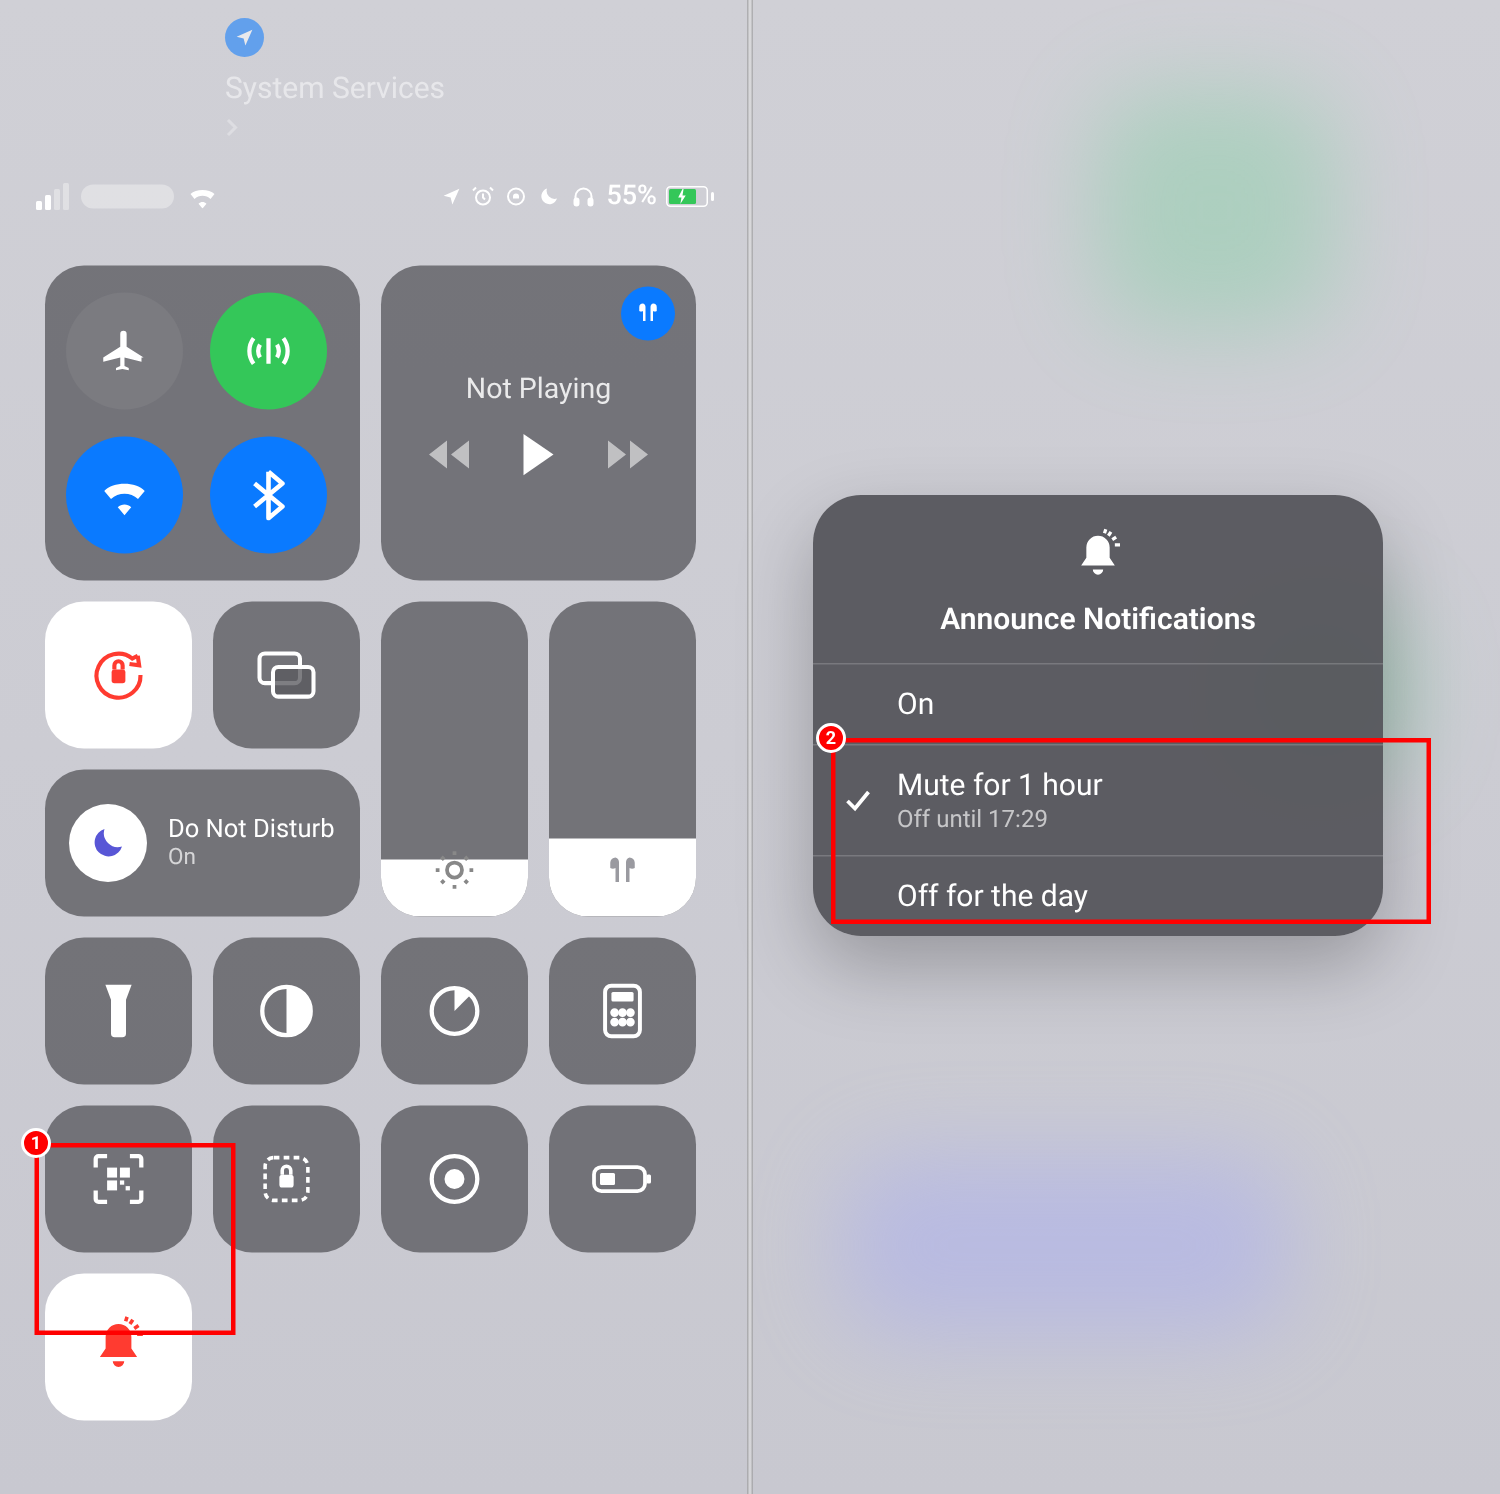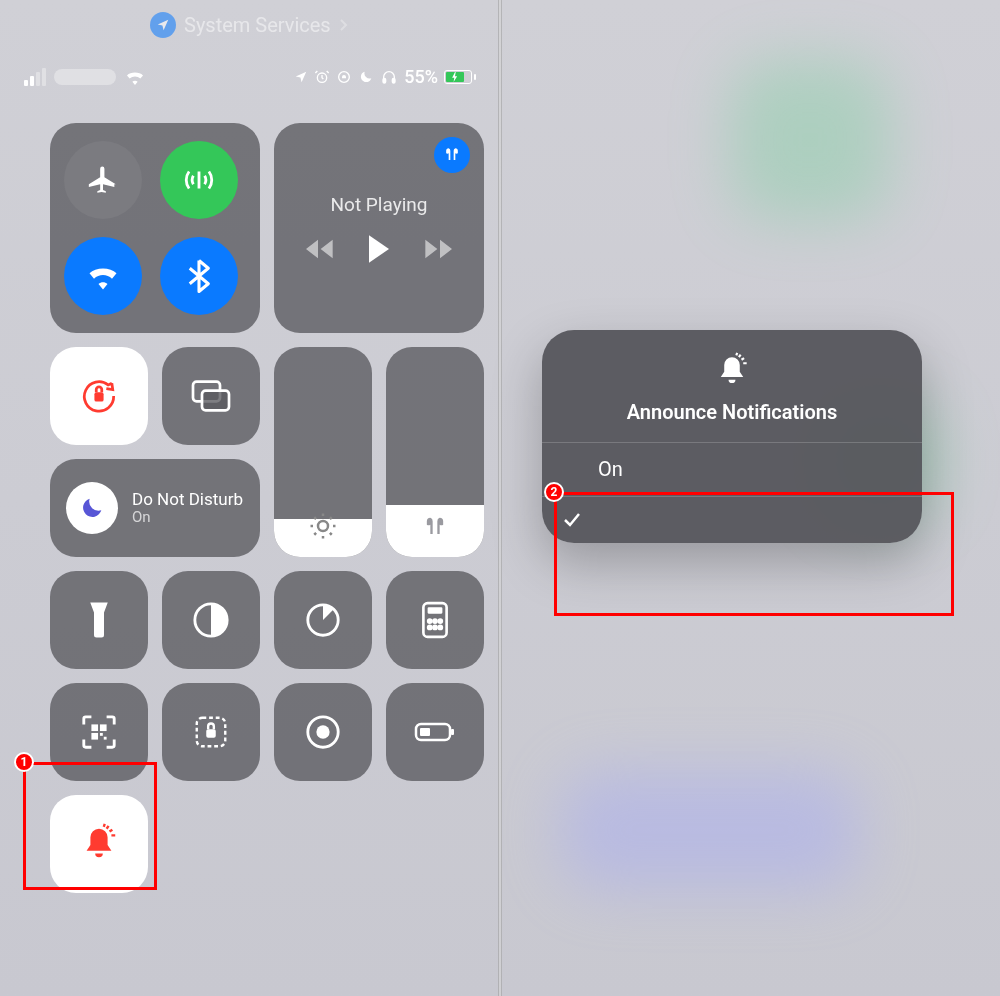--- a/index.html
+++ b/index.html
@@ -27,25 +27,26 @@
     background: linear-gradient(to right, #888, #eee, #888);
     opacity: .6;
   }
   
   .right .bgblob {
     position:absolute; border-radius:40px; filter: blur(30px); opacity:.35;
   }
 
   
   .breadcrumb {
-    display:flex; align-items:center; gap:8px;
+    display:flex; gap:8px;
     color: rgba(255,255,255,.9);
     font-size: 20px;
     padding: 12px 0 0 150px;
     opacity:.55;
+    flex-direction:column;
   }
   .loc-badge {
     width:26px;height:26px;border-radius:50%;
     background:#0a7aff;display:flex;align-items:center;justify-content:center;
     color:#fff;
   }
   .chev { opacity:.7; }
 
   .status {
     display:flex; justify-content:space-between; align-items:center;
@@ -61,21 +62,20 @@
   .batt-body{width:28px;height:14px;border:1.5px solid #fff;border-radius:3px;position:relative;}
   .batt-fill{position:absolute;left:1px;top:1px;bottom:1px;width:70%;background:#34c759;border-radius:1px;display:flex;align-items:center;justify-content:center;}
   .batt-tip{width:2px;height:6px;background:#fff;border-radius:1px;}
 
   .cc-grid {
     padding: 36px 30px 0 30px;
     display:grid;
     grid-template-columns: repeat(4, 98px);
     grid-auto-rows: 98px;
     gap: 14px;
-    margin-left: 20px;
   }
   .tile {
     background: rgba(90,90,95,.78);
     border-radius: 26px;
     display:flex;align-items:center;justify-content:center;
     color:#fff;
     position:relative;
   }
   .tile-2x2 { grid-column: span 2; grid-row: span 2; }
   .tile-2x1 { grid-column: span 2; }
@@ -415,20 +415,30 @@
       <span class="col">
           <span>On</span>
         </span>
     </div>
     <div class="pop-row">
       <span class="chk">
         <svg width="20" height="18" viewBox="0 0 20 18" fill="none" stroke="#fff" stroke-width="2.5">
             <path d="M3 9l5 5L17 3"></path>
           </svg>
       </span>
+      <span class="col">
+        <span>Mute for 1 hour</span>
+        <span class="sub">Off until 17:29</span>
+      </span>
+    </div>
+    <div class="pop-row">
+      <span class="chk"></span>
+      <span class="col">
+          <span>Off for the day</span>
+        </span>
     </div>
   </div>
 
   <div class="anno-box" style="left:54px;top:492px;width:400px;height:124px;"></div>
   <div class="anno-badge" style="left:44px;top:482px;">2</div>
 </div>
 
 <div class="divider"></div>
 
 </body></html>

